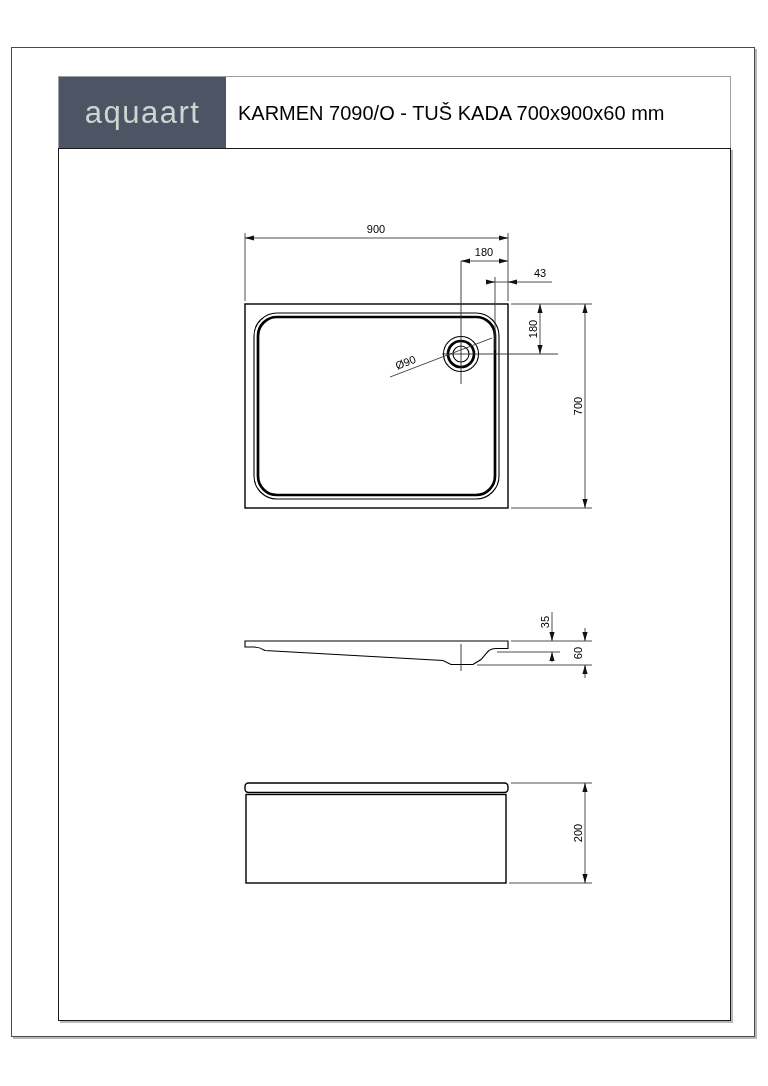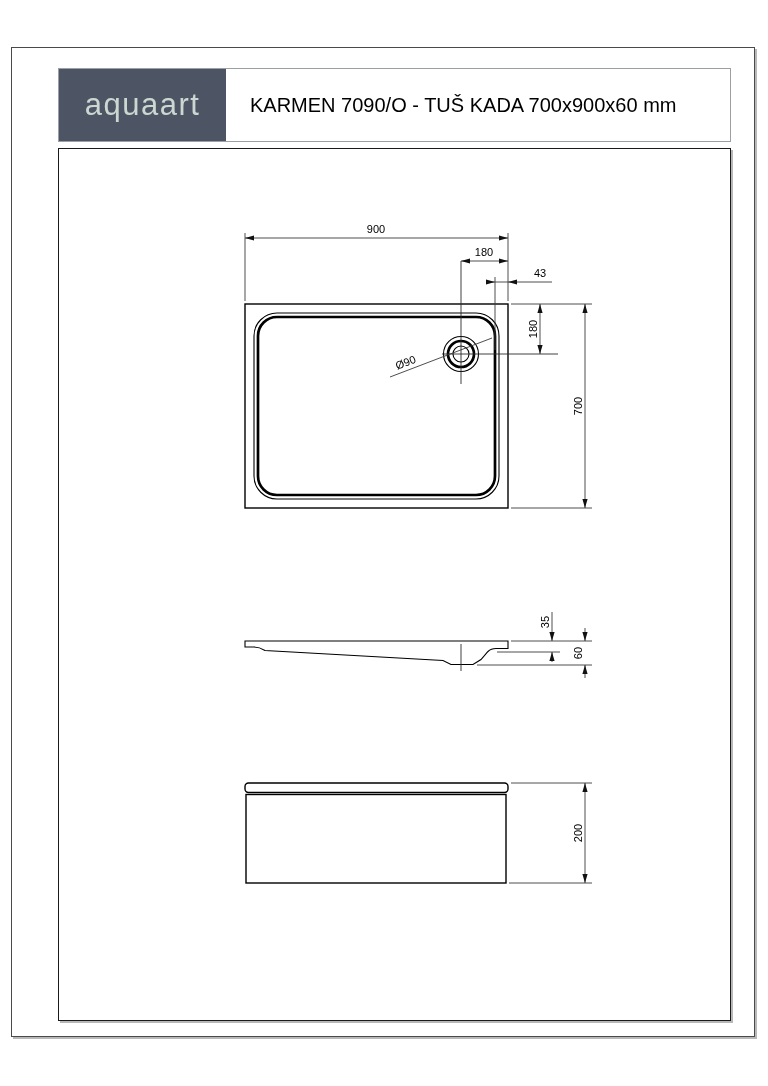--- a/index.html
+++ b/index.html
@@ -1,24 +1,24 @@
 <!DOCTYPE html>
 <html><head>
 <meta charset="utf-8">
 <style>
   html,body{margin:0;padding:0;background:#ffffff;}
   .page{position:relative;width:768px;height:1086px;background:#ffffff;overflow:hidden;
         font-family:"Liberation Sans",sans-serif;}
   .outer-border{position:absolute;left:11px;top:47px;width:742px;height:988px;
         border:1px solid #4a4a4a;box-shadow:2px 2px 0 #b8b8b8;background:#fff;}
-  .header{position:absolute;left:58px;top:68px;width:671px;height:72px;
+  .header{position:absolute;left:58px;top:76px;width:671px;height:72px;
         border:1px solid #9aa0a5;display:flex;align-items:stretch;background:#fff;}
   .logo-box{width:167px;background:#4d5565;display:flex;align-items:center;justify-content:center;}
   .logo-text{color:#ccd7d2;font-size:31px;letter-spacing:1.5px;font-weight:400;}
-  .title-box{flex:1;display:flex;align-items:center;padding-left:24px;}
+  .title-box{flex:1;display:flex;align-items:center;padding-left:12px;}
   .title-text{color:#000;font-size:20px;white-space:nowrap;}
   .content-frame{position:absolute;left:58px;top:148px;width:671px;height:871px;
         border:1px solid #1a1a1a;box-shadow:2px 2px 0 #b8b8b8;background:#fff;}
   .drawing-svg{position:absolute;left:0;top:0;width:768px;height:1086px;}
   
   .ol{stroke:#000;stroke-width:1.4;fill:none;}
   .olthin{stroke:#000;stroke-width:1.1;fill:none;}
   .olthick{stroke:#000;stroke-width:2.7;fill:none;}
   .dim{stroke:#3a3a3a;stroke-width:0.9;fill:none;}
   .cl{stroke:#2a2a2a;stroke-width:0.9;fill:none;}

